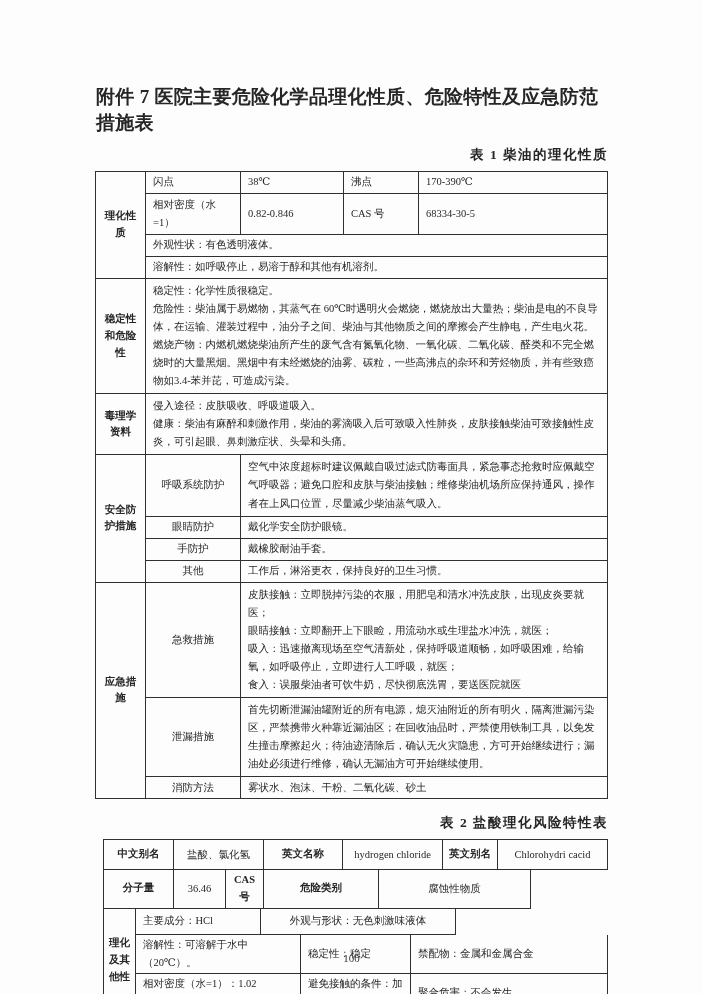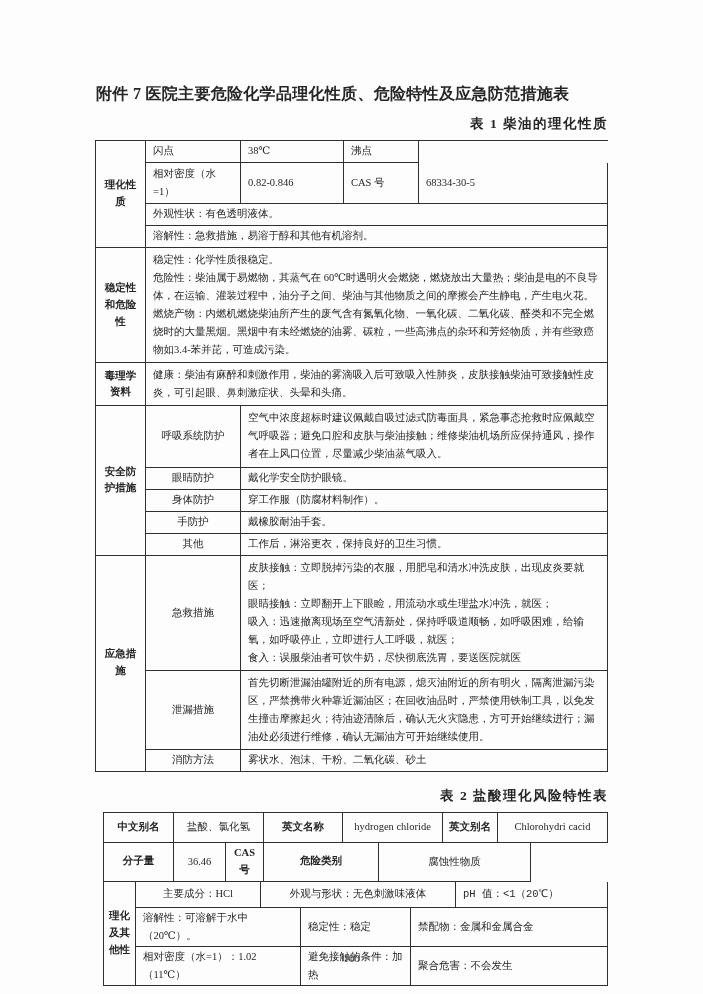--- a/index.html
+++ b/index.html
@@ -1,21 +1,21 @@
 <!DOCTYPE html>
 <html><head>
 <meta charset="utf-8">
 <style>
   html,body{margin:0;padding:0;background:#ffffff;}
   .page{
     position:relative;width:703px;height:994px;background:#fdfdfd;overflow:hidden;
     font-family:"Liberation Serif","DejaVu Serif",serif;color:#262626;
   }
   .content{position:absolute;left:95px;top:84px;width:513px;}
-  .doc-title{font-size:16px;font-weight:bold;margin:0 0 10px 1px;letter-spacing:.3px;}
+  .doc-title{font-size:19px;font-weight:bold;margin:0 0 10px 1px;letter-spacing:.3px;}
   .tbl-title{font-size:13.5px;font-weight:bold;text-align:right;margin:0 0 7px 0;letter-spacing:1.5px;}
   .tbl-title.t2{margin-top:15px;}
 
   .tbl{border-top:1.5px solid #303030;border-left:1.5px solid #303030;font-size:10.5px;line-height:1.72;}
   .row{display:flex;align-items:stretch;}
   .group{display:flex;align-items:stretch;}
   .stack{display:flex;flex-direction:column;flex:1;}
   .cell{
     border-right:1.5px solid #303030;border-bottom:1.5px solid #303030;
     box-sizing:border-box;padding:1px 7px;
@@ -26,22 +26,22 @@
   .para{margin:0;}
   
   .w50{width:50px;flex:0 0 50px;} .w95{width:95px;flex:0 0 95px;} .w103{width:103px;flex:0 0 103px;}
   .w75{width:75px;flex:0 0 75px;} .w189{width:189px;flex:0 0 189px;} .w198{width:198px;flex:0 0 198px;}
   .w367{width:367px;flex:0 0 367px;} .w462{width:462px;flex:0 0 462px;}
   
   .t2wrap{margin-left:8px;width:505px;}
   .w70{width:70px;flex:0 0 70px;} .w90{width:90px;flex:0 0 90px;} .w79{width:79px;flex:0 0 79px;}
   .w100{width:100px;flex:0 0 100px;} .w55{width:55px;flex:0 0 55px;} .w110{width:110px;flex:0 0 110px;}
   .w52{width:52px;flex:0 0 52px;} .w38{width:38px;flex:0 0 38px;} .w77{width:77px;flex:0 0 77px;}
-  .w115{width:115px;flex:0 0 115px;} .w152{width:152px;flex:0 0 152px;font-family:Liberation Mono, monospace;}
-  .w32{width:32px;flex:0 0 32px;} .w125{width:125px;flex:0 0 125px;text-align:center;} .w195{width:195px;flex:0 0 195px;}
+  .w115{width:115px;flex:0 0 115px;} .w152{width:152px;flex:0 0 152px;}
+  .w32{width:32px;flex:0 0 32px;} .w125{width:125px;flex:0 0 125px;} .w195{width:195px;flex:0 0 195px;}
   .w165{width:165px;flex:0 0 165px;} .w197{width:197px;flex:0 0 197px;}
   
   .mh22{min-height:22px;} .mh41{min-height:41px;} .mh30{min-height:30px;} .mh36{min-height:36px;} .mh26{min-height:26px;}
   .page-number{position:absolute;left:0;right:0;bottom:30px;text-align:center;font-size:11px;color:#3a3a3a;}
 </style>
 </head>
 <body>
 
 <div class="page">
   <div class="content">
@@ -53,32 +53,33 @@
     <div class="tbl">
 
 
       <div class="group">
         <div class="cell hdr w50">理化性质</div>
         <div class="stack">
           <div class="row mh22">
             <div class="cell w95">闪点</div>
             <div class="cell w103">38℃</div>
             <div class="cell w75">沸点</div>
+            <div class="cell w189">170-390℃</div>
           </div>
           <div class="row mh41">
             <div class="cell w95">相对密度（水=1）</div>
             <div class="cell w103">0.82-0.846</div>
             <div class="cell w75">CAS 号</div>
             <div class="cell w189">68334-30-5</div>
           </div>
           <div class="row mh22">
             <div class="cell w462">外观性状：有色透明液体。</div>
           </div>
           <div class="row mh22">
-            <div class="cell w462">溶解性：急救措施，易溶于醇和其他有机溶剂。</div>
+            <div class="cell w462">溶解性：如呼吸停止，易溶于醇和其他有机溶剂。</div>
           </div>
         </div>
       </div>
 
       <div class="group">
         <div class="cell hdr w50">稳定性和危险性</div>
         <div class="stack">
           <div class="row">
             <div class="cell w462" style="padding:3px 7px;">
               <div class="para">稳定性：化学性质很稳定。</div>
@@ -87,40 +88,37 @@
             </div>
           </div>
         </div>
       </div>
 
       <div class="group">
         <div class="cell hdr w50">毒理学资料</div>
         <div class="stack">
           <div class="row">
             <div class="cell w462" style="padding:3px 7px;">
+              <div class="para">侵入途径：皮肤吸收、呼吸道吸入。</div>
               <div class="para">健康：柴油有麻醉和刺激作用，柴油的雾滴吸入后可致吸入性肺炎，皮肤接触柴油可致接触性皮炎，可引起眼、鼻刺激症状、头晕和头痛。</div>
             </div>
           </div>
         </div>
       </div>
 
       <div class="group">
         <div class="cell hdr w50">安全防护措施</div>
         <div class="stack">
           <div class="row">
             <div class="cell center w95">呼吸系统防护</div>
             <div class="cell w367" style="padding:3px 7px;">空气中浓度超标时建议佩戴自吸过滤式防毒面具，紧急事态抢救时应佩戴空气呼吸器；避免口腔和皮肤与柴油接触；维修柴油机场所应保持通风，操作者在上风口位置，尽量减少柴油蒸气吸入。</div>
           </div>
           <div class="row mh22">
             <div class="cell center w95">眼睛防护</div>
             <div class="cell w367">戴化学安全防护眼镜。</div>
-          </div>
-          <div class="row mh22">
-            <div class="cell center w95">身体防护</div>
-            <div class="cell w367">穿工作服（防腐材料制作）。</div>
           </div>
           <div class="row mh22">
             <div class="cell center w95">手防护</div>
             <div class="cell w367">戴橡胶耐油手套。</div>
           </div>
           <div class="row mh22">
             <div class="cell center w95">其他</div>
             <div class="cell w367">工作后，淋浴更衣，保持良好的卫生习惯。</div>
           </div>
         </div>
@@ -172,21 +170,20 @@
           <div class="cell hdr w115">危险类别</div>
           <div class="cell center w152">腐蚀性物质</div>
         </div>
 
         <div class="group">
           <div class="cell hdr w32" style="padding:2px 4px;">理化及其他性</div>
           <div class="stack">
             <div class="row mh26">
               <div class="cell w125">主要成分：HCl</div>
               <div class="cell center w195">外观与形状：无色刺激味液体</div>
-              <div class="cell w152">pH 值：&lt;1（20℃）</div>
             </div>
             <div class="row mh26">
               <div class="cell w165">溶解性：可溶解于水中（20℃）。</div>
               <div class="cell w110">稳定性：稳定</div>
               <div class="cell w197">禁配物：金属和金属合金</div>
             </div>
             <div class="row mh26">
               <div class="cell w165">相对密度（水=1）：1.02（11℃）</div>
               <div class="cell w110">避免接触的条件：加热</div>
               <div class="cell w197">聚合危害：不会发生</div>

